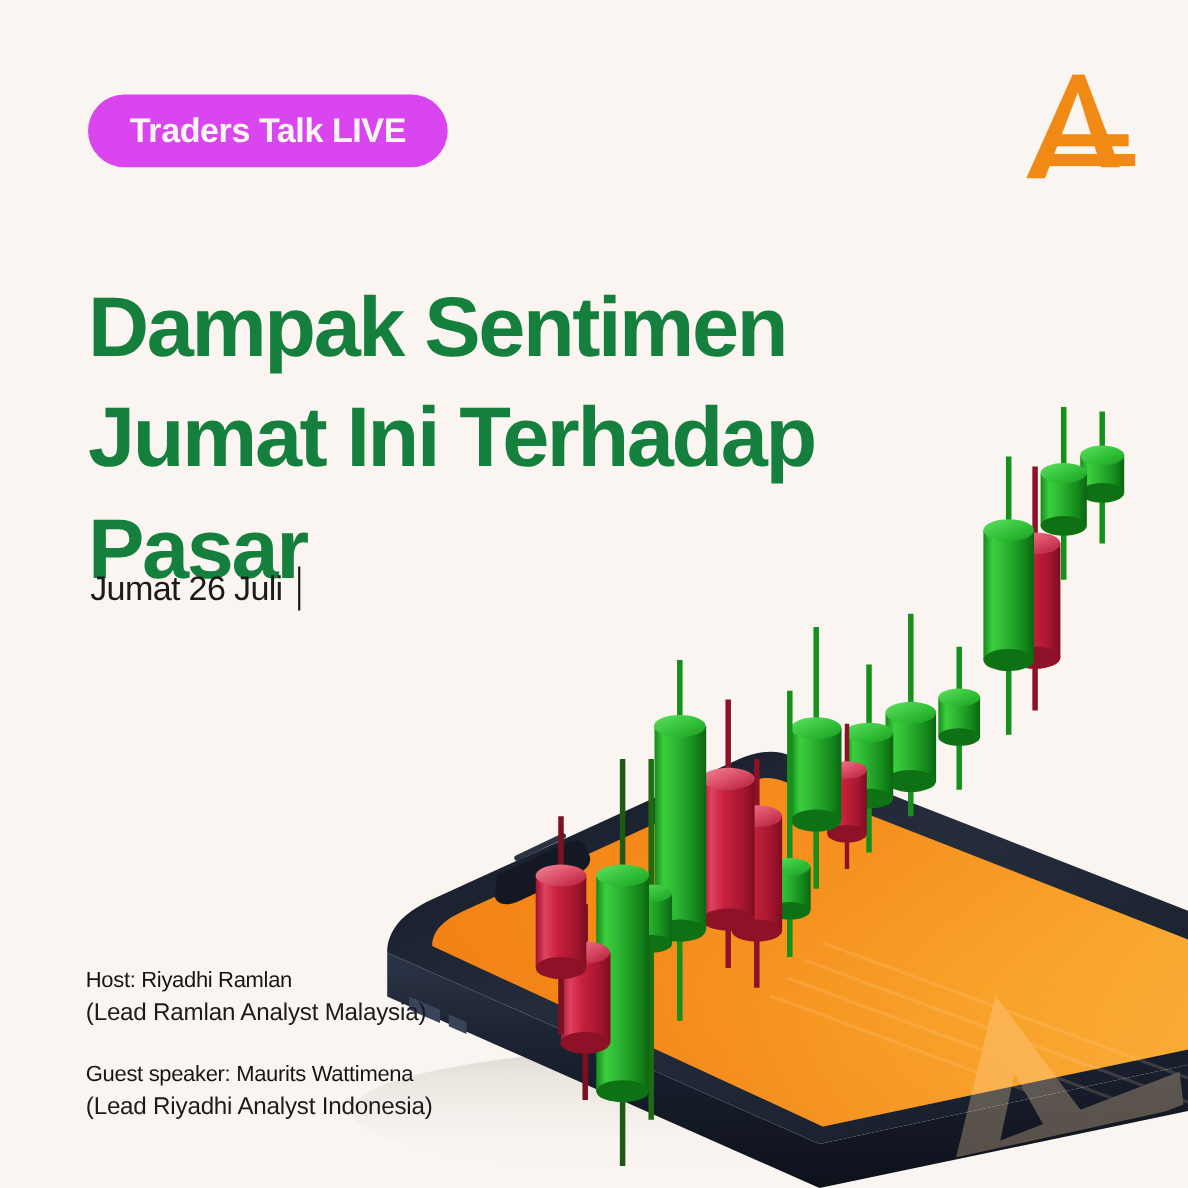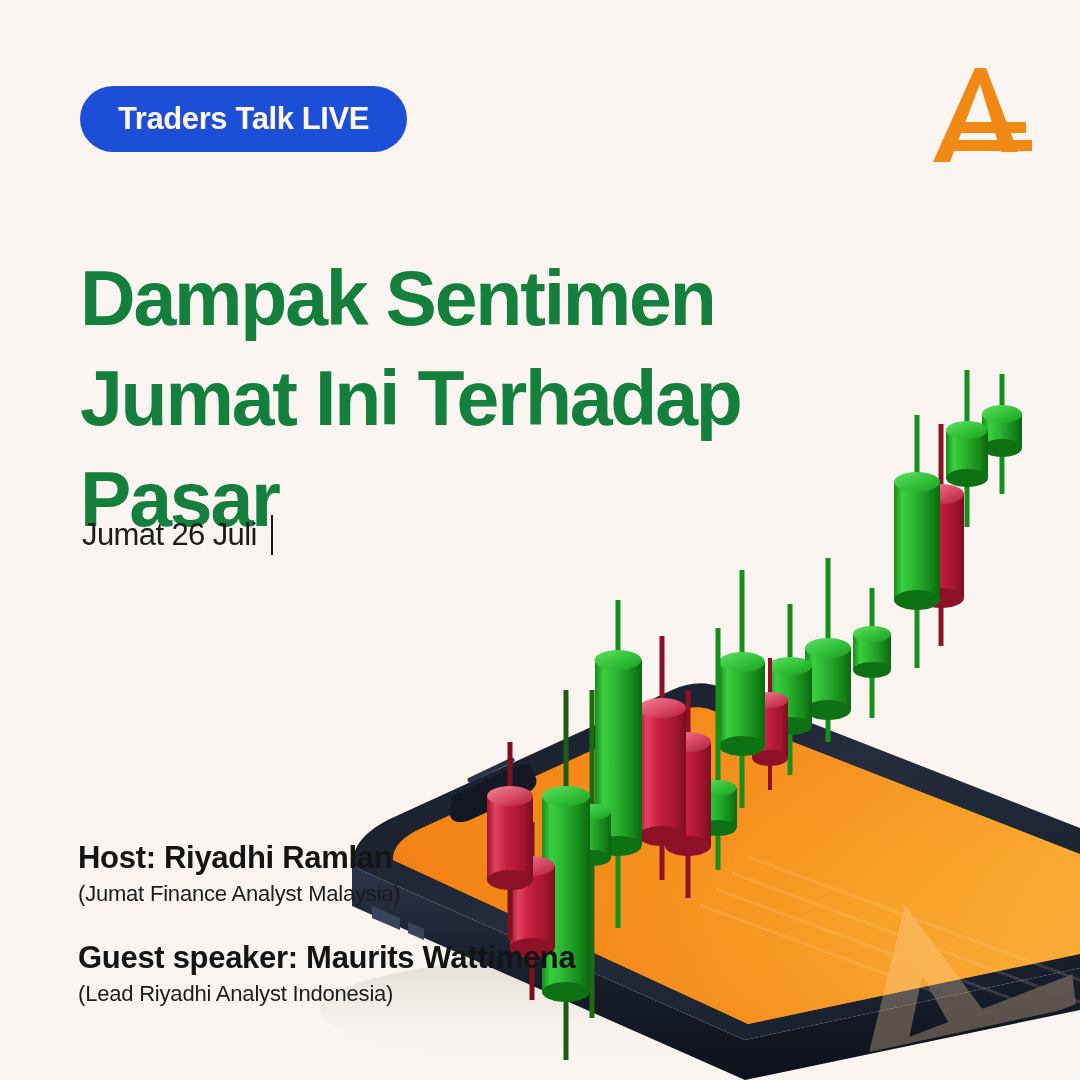--- a/index.html
+++ b/index.html
@@ -24,21 +24,21 @@
   }
 
   
   .badge {
     position: absolute;
     left: 80px;
     top: 86px;
     height: 66px;
     padding: 0 38px;
     border-radius: 33px;
-    background: #1d4ed8;
+    background: #d946ef;
     display: flex;
     align-items: center;
     justify-content: center;
     box-sizing: border-box;
   }
   .badge-text {
     color: #FDF7F1;
     font-size: 31px;
     font-weight: bold;
     letter-spacing: -0.4px;
@@ -90,25 +90,25 @@
   }
 
   
   .credits {
     position: absolute;
     left: 78px;
     bottom: 58px;
     z-index: 40;
   }
   .credit-block { margin-bottom: 28px; }
-  .credit-block:last-child { margin-bottom: 12px; }
+  .credit-block:last-child { margin-bottom: 0; }
   .credit-name {
     color: #141414;
-    font-size: 31px;
-    font-weight: bold;
+    font-size: 20px;
+    font-weight: normal;
     letter-spacing: -0.3px;
     line-height: 1.35;
     white-space: nowrap;
   }
   .credit-role {
     color: #1B1B1B;
     font-size: 22px;
     font-weight: 400;
     letter-spacing: -0.2px;
     line-height: 1.4;
@@ -398,21 +398,21 @@
   </h1>
 
   <div class="datetime">
     <span>Jumat 26 Juli</span>
     <span class="dt-sep"></span>
   </div>
 
   <div class="credits">
     <div class="credit-block">
       <div class="credit-name">Host: Riyadhi Ramlan</div>
-      <div class="credit-role">(Jumat Finance Analyst Malaysia)</div>
+      <div class="credit-role">(Lead Ramlan Analyst Malaysia)</div>
     </div>
     <div class="credit-block">
       <div class="credit-name">Guest speaker: Maurits Wattimena</div>
       <div class="credit-role">(Lead Riyadhi Analyst Indonesia)</div>
     </div>
   </div>
 
 </div>
 
 </body></html>

